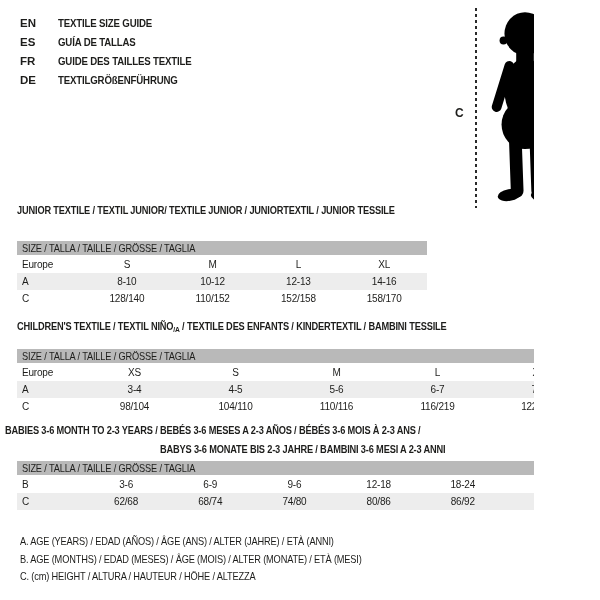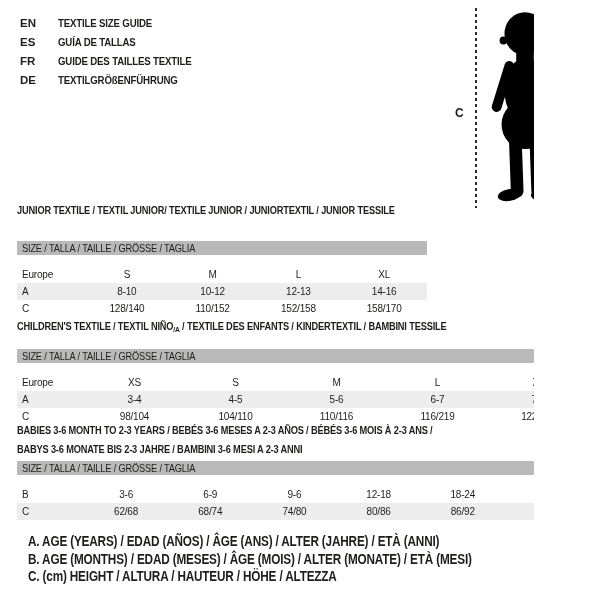--- a/index.html
+++ b/index.html
@@ -15,35 +15,35 @@
   .lang-code{width:38px;flex:0 0 38px;}
   
   .figure-line{position:absolute;left:475px;top:8px;width:2px;height:200px;
     background-image:repeating-linear-gradient(to bottom,#2a2a2a 0 3px,transparent 3px 6px);}
   .figure-c{position:absolute;left:455px;top:106px;font-weight:bold;font-size:12px;}
   .baby-svg{position:absolute;left:481px;top:7px;}
   
   .sec-title{position:absolute;font-weight:bold;font-size:11px;white-space:nowrap;}
   #title-junior{left:17px;top:204px;}
   #title-children{left:17px;top:320px;}
-  #title-babies{left:17px;top:421px;line-height:19px;}
+  #title-babies{left:5px;top:421px;line-height:19px;text-align:right;}
   .sub{font-size:8px;vertical-align:-2px;}
   
   .size-table{position:absolute;left:17px;}
   #table-junior{top:241px;width:410px;}
   #table-children{top:349px;width:572px;}
   #table-babies{top:461px;width:572px;}
   .size-bar{height:14px;line-height:14px;background:#b9b9b9;font-size:11px;
-    padding-left:5px;margin-bottom:11px;}
+    padding-left:5px;margin-bottom:1px;}
   .t-row{display:flex;align-items:center;height:17px;font-size:10px;letter-spacing:-0.2px;}
   .t-row.shaded{background:#ededed;}
   .t-label{width:62px;flex:0 0 62px;padding-left:5px;text-align:left;}
   .t-cell{flex:1;text-align:center;}
   
-  .footnotes{position:absolute;left:28px;top:533px;font-weight:bold;font-size:14px;line-height:17.5px;}
+  .footnotes{position:absolute;left:20px;top:533px;font-weight:normal;font-size:11px;line-height:17.5px;}
 </style>
 </head>
 <body>
 
 <div class="canvas">
 
   <div class="lang-block">
     <div class="lang-row">
       <span class="lang-code">EN</span>
       <span class="cond">TEXTILE SIZE GUIDE</span>

